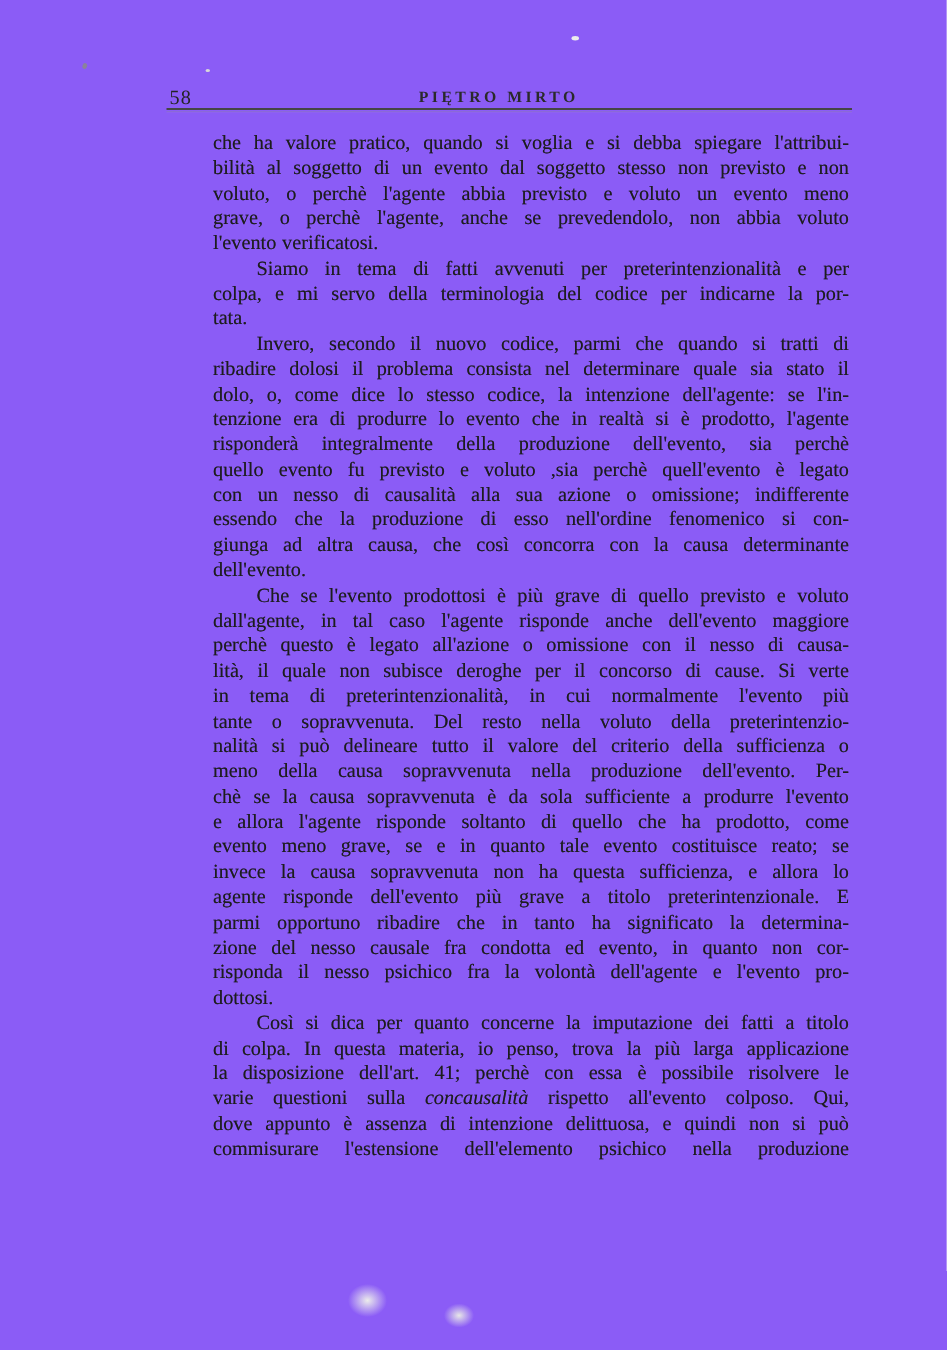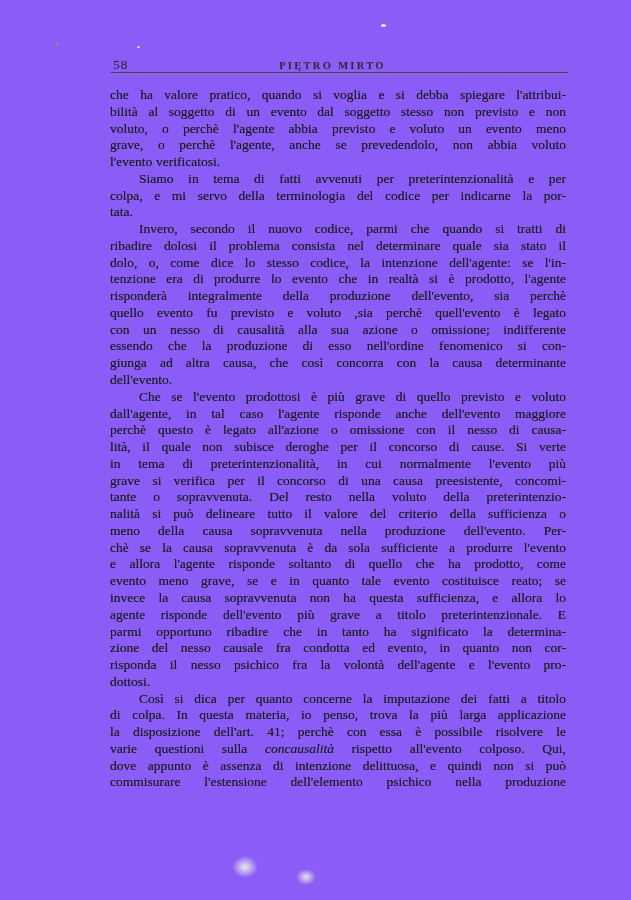--- a/index.html
+++ b/index.html
@@ -54,20 +54,21 @@
   }
   .line {
     font-size: 13.5px;
     line-height: 16.78px;
     height: 16.78px;
     overflow: hidden;
     text-align: justify;
     text-align-last: justify;
     word-spacing: 0.5px;
     white-space: normal;
+    margin-left: 32px;
   }
   .line.endline { text-align-last: left; }
   .line.indent { text-indent: 29px; }
   .italic { font-style: italic; }
 </style>
 </head>
 <body>
 
 <div class="page">
   <div class="speck s1"></div>
@@ -106,21 +107,20 @@
         <div class="line">essendo che la produzione di esso nell'ordine fenomenico si con-</div>
         <div class="line">giunga ad altra causa, che così concorra con la causa determinante</div>
         <div class="line endline">dell'evento.</div>
       </div>
       <div class="paragraph">
         <div class="line indent">Che se l'evento prodottosi è più grave di quello previsto e voluto</div>
         <div class="line">dall'agente, in tal caso l'agente risponde anche dell'evento maggiore</div>
         <div class="line">perchè questo è legato all'azione o omissione con il nesso di causa-</div>
         <div class="line">lità, il quale non subisce deroghe per il concorso di cause. Si verte</div>
         <div class="line">in tema di preterintenzionalità, in cui normalmente l'evento più</div>
-        <div class="line">grave si verifica per il concorso di una causa preesistente, concomi-</div>
         <div class="line">tante o sopravvenuta. Del resto nella voluto della preterintenzio-</div>
         <div class="line">nalità si può delineare tutto il valore del criterio della sufficienza o</div>
         <div class="line">meno della causa sopravvenuta nella produzione dell'evento. Per-</div>
         <div class="line">chè se la causa sopravvenuta è da sola sufficiente a produrre l'evento</div>
         <div class="line">e allora l'agente risponde soltanto di quello che ha prodotto, come</div>
         <div class="line">evento meno grave, se e in quanto tale evento costituisce reato; se</div>
         <div class="line">invece la causa sopravvenuta non ha questa sufficienza, e allora lo</div>
         <div class="line">agente risponde dell'evento più grave a titolo preterintenzionale. E</div>
         <div class="line">parmi opportuno ribadire che in tanto ha significato la determina-</div>
         <div class="line">zione del nesso causale fra condotta ed evento, in quanto non cor-</div>

